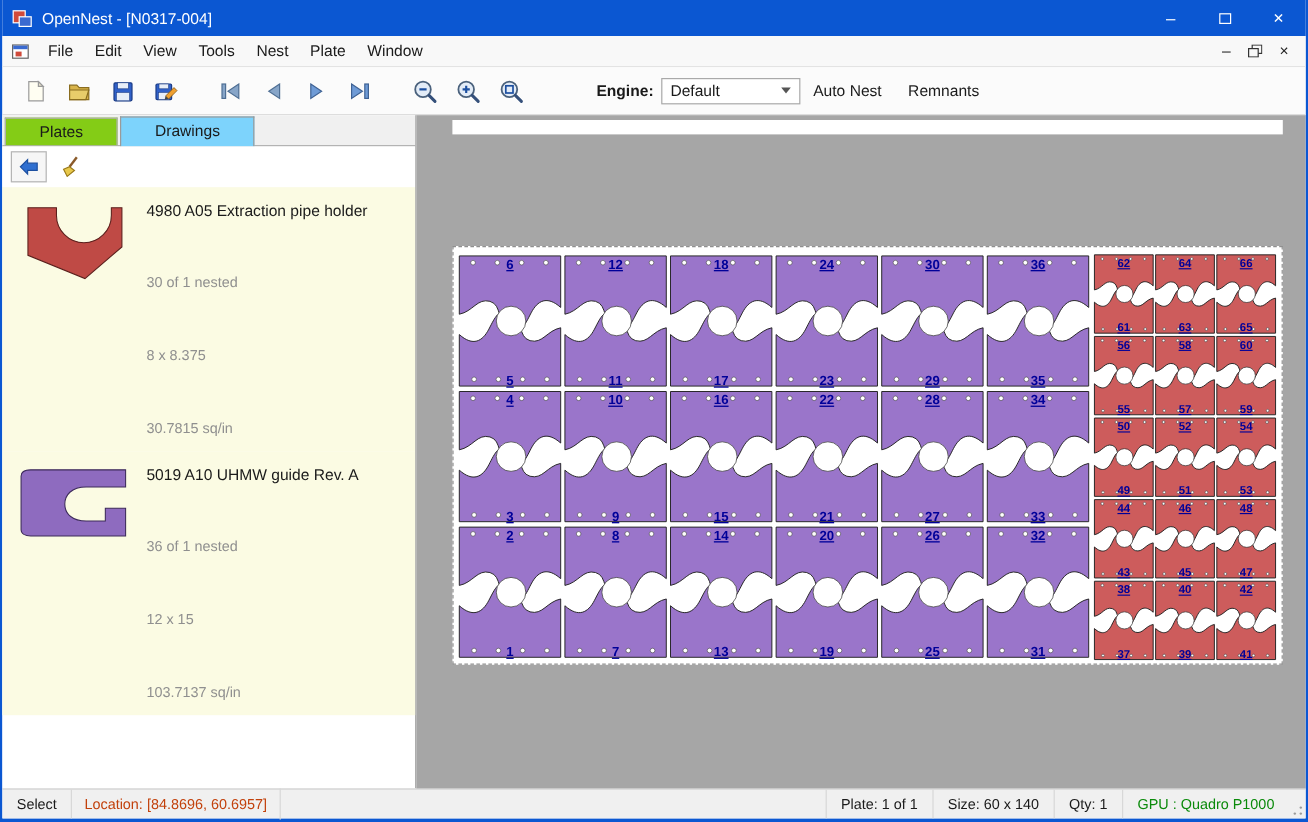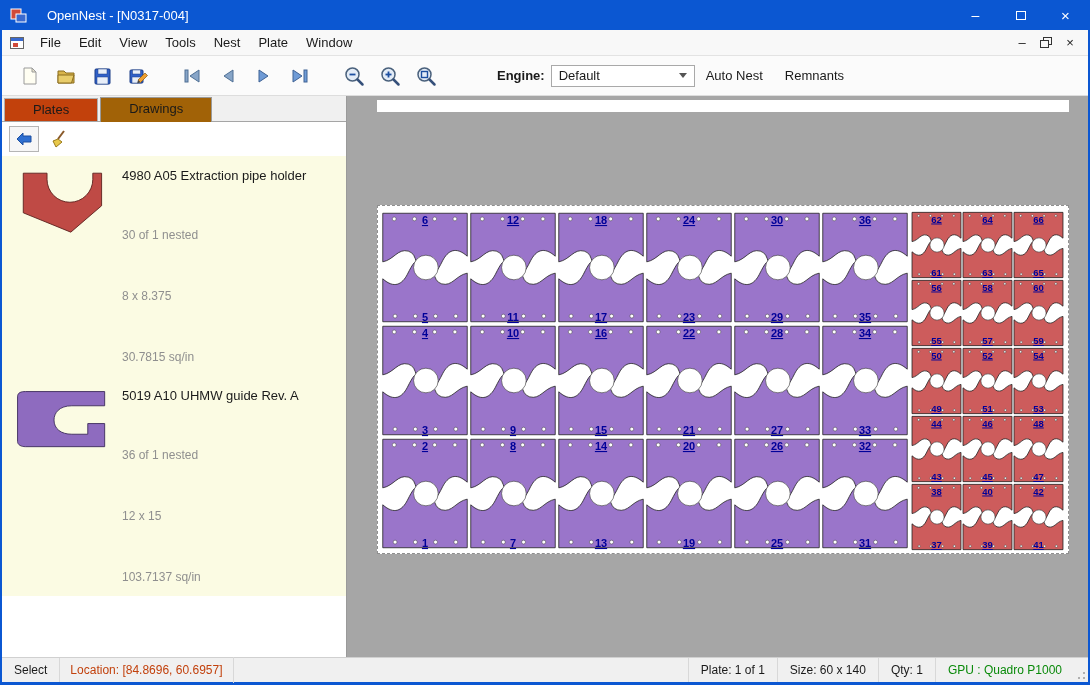--- a/index.html
+++ b/index.html
@@ -5,50 +5,50 @@
   * { box-sizing: border-box; margin: 0; padding: 0; }
   html,body { width: 1090px; height: 685px; }
   body { font-family: "Liberation Sans", sans-serif; font-size: 13px; color: #1a1a1a; overflow: hidden; background: #fff; }
 
   .window { width: 1090px; height: 685px; display: flex; flex-direction: column;
             border-left: 2px solid #0b57d2; border-right: 2px solid #0b57d2; border-bottom: 3px solid #0b57d2; }
 
   
   .titlebar { height: 30px; background: #0b57d2; color: #fff; display: flex; align-items: center; flex: 0 0 30px; }
   .titlebar .app-icon { margin-left: 8px; display: flex; }
-  .titlebar .title { margin-left: 20px; font-size: 13px; }
+  .titlebar .title { margin-left: 8px; font-size: 13px; }
   .win-controls { margin-left: auto; display: flex; height: 100%; }
   .win-btn { width: 45px; height: 100%; display: flex; align-items: center; justify-content: center; color: #fff; font-size: 15px; }
   .max-glyph { width: 10px; height: 9px; border: 1px solid #fff; display: inline-block; }
   .min-glyph { font-size: 14px; line-height: 10px; }
 
   
   .menubar { height: 26px; background: #f8f8f8; display: flex; align-items: center; border-bottom: 1px solid #e3e3e3; flex: 0 0 26px; }
   .child-icon { margin: 0 6px 0 8px; display: flex; }
   .menu-item { padding: 4px 9px; }
   .mdi-controls { margin-left: auto; display: flex; align-items: center; padding-right: 6px; }
   .mdi-btn { width: 24px; height: 20px; display: flex; align-items: center; justify-content: center; color: #222; font-size: 13px; }
 
   
   .toolbar { height: 40px; background: #fbfbfb; display: flex; align-items: center; padding: 0 10px; border-bottom: 1px solid #ddd; flex: 0 0 40px; }
   .tbtn { width: 36px; height: 32px; display: flex; align-items: center; justify-content: center; }
   .tsep { width: 18px; }
   .engine-label { font-weight: bold; margin: 0 6px 0 16px; padding-left: 37px; }
-  .combo { width: 144px; height: 22px; border: 1px solid #a9a9a9; background: #fff; display: flex; align-items: center; padding: 0 7px; }
+  .combo { width: 116px; height: 22px; border: 1px solid #a9a9a9; background: #fff; display: flex; align-items: center; padding: 0 7px; }
   .combo .caret { margin-left: auto; width: 0; height: 0; border-left: 4px solid transparent; border-right: 4px solid transparent; border-top: 5px solid #555; }
   .ttext { padding: 0 11px; }
 
   
   .body { flex: 1 1 auto; display: flex; min-height: 0; }
 
   
   .left { width: 345px; flex: 0 0 345px; background: #fff; border-right: 1px solid #9a9a9a; display: flex; flex-direction: column; }
   .tabstrip { height: 26px; background: #f0f0f0; display: flex; align-items: flex-end; border-bottom: 1px solid #a5a5a5; }
-  .tab { padding: 3px 28px 4px 28px; border: 1px solid #b0b0b0; border-bottom: none; background: #c2410c; margin-left: 2px; }
-  .tab.active { background: #a16207; margin-bottom: -1px; padding-bottom: 6px; border-color: #9a9a9a; text-align: right; }
+  .tab { padding: 3px 28px 4px 28px; border: 1px solid #b0b0b0; border-bottom: none; background: #84cc16; margin-left: 2px; }
+  .tab.active { background: #7dd3fc; margin-bottom: -1px; padding-bottom: 6px; border-color: #9a9a9a; text-align: right; }
   .panel-tools { height: 34px; display: flex; align-items: center; gap: 5px; padding: 4px 7px; background: #fff; }
   .ptool { width: 30px; height: 26px; border: 1px solid transparent; display: flex; align-items: center; justify-content: center; }
   .ptool.framed { border-color: #b5b5b5; background: #f6f6f6; }
   .ditem { display: flex; background: #fbfbe3; padding: 12px 6px 10px 6px; gap: 6px; }
   .dthumb { width: 108px; flex: 0 0 108px; display: flex; align-items: flex-start; justify-content: center; }
   .dtitle { font-weight: normal; font-size: 13px; color: #1a1a1a; margin-bottom: 4px; }
   .dline { font-size: 12px; color: #8f8f8f; line-height: 17px; margin-top: 44px; }
 
   
   .canvas { flex: 1 1 auto; background: #a6a6a6; position: relative; overflow: hidden; }

